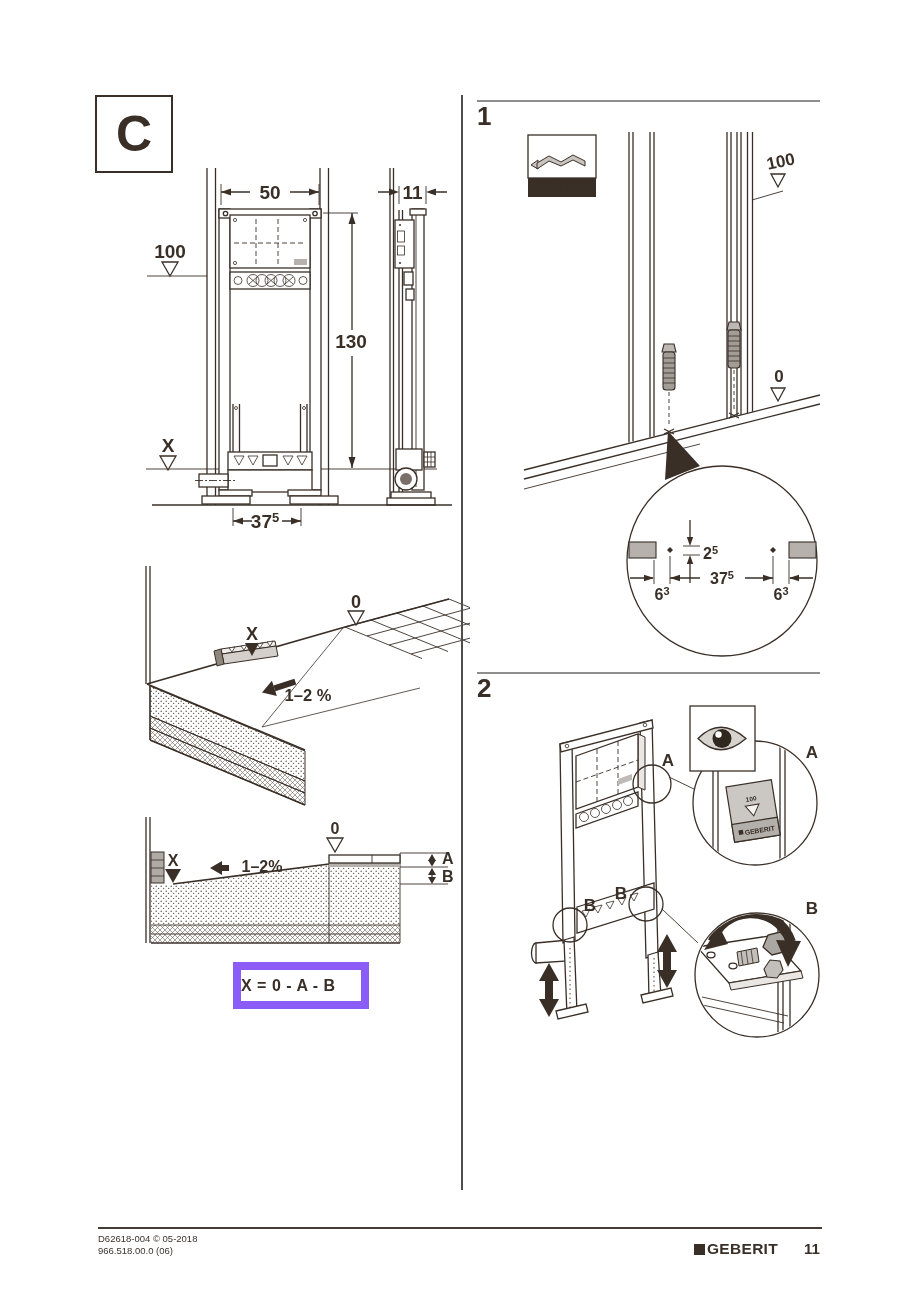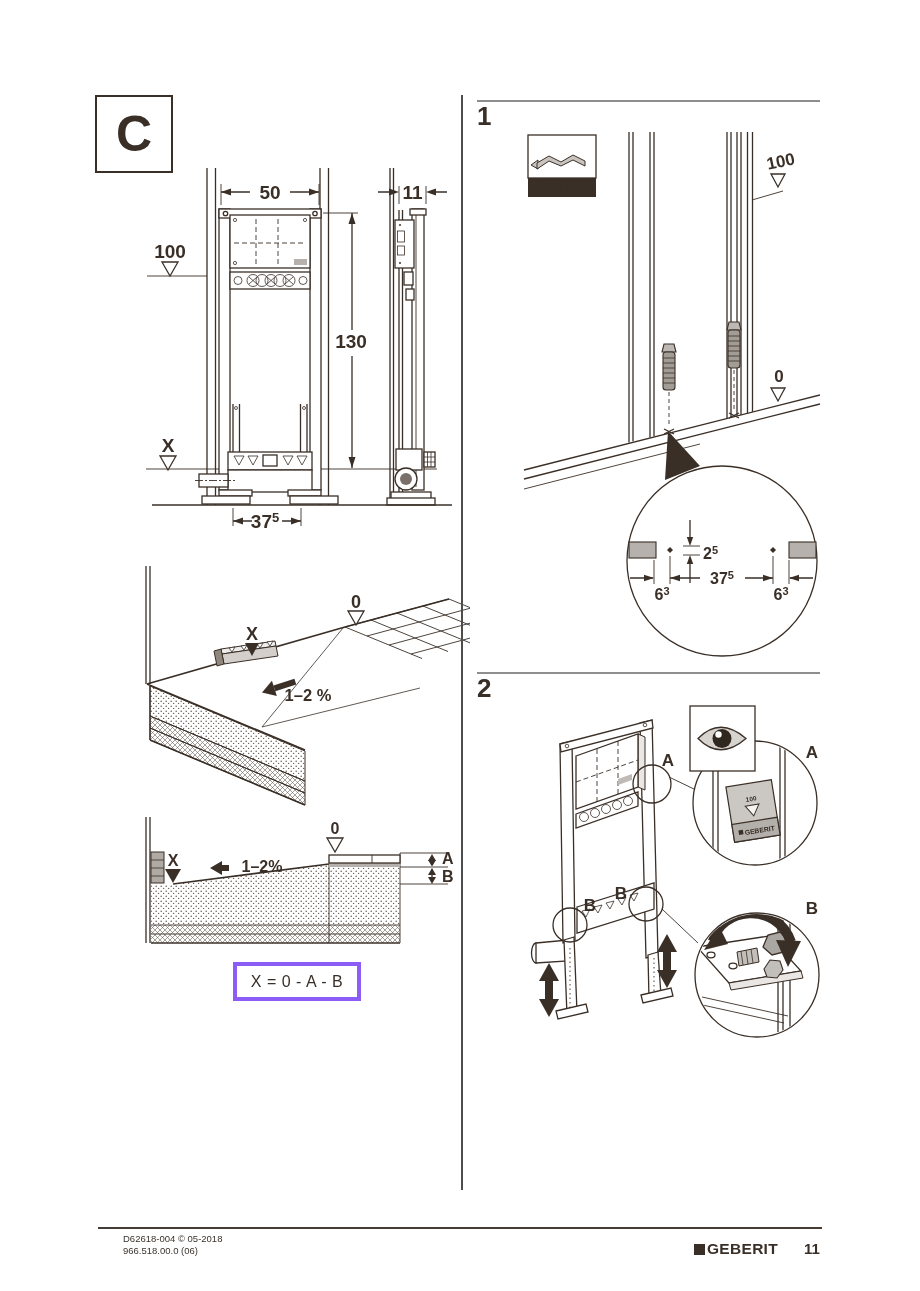--- a/index.html
+++ b/index.html
@@ -5,24 +5,24 @@
   html,body{margin:0;padding:0;background:#fff;}
   .page{position:relative;width:920px;height:1291px;background:#fff;overflow:hidden;
         font-family:"Liberation Sans",sans-serif;color:#3a2f27;}
   .abs{position:absolute;}
   .tag-box{position:absolute;left:95px;top:95px;width:74px;height:74px;border:2px solid #3a2f27;
            display:flex;align-items:center;justify-content:center;}
   .tag-box span{font-size:50px;font-weight:bold;line-height:1;}
   .vdivider{position:absolute;left:461px;top:95px;width:2px;height:1095px;background:#4d4d4d;}
   .hrule{position:absolute;left:477px;width:343px;height:2px;background:#8e8e8e;}
   .step-num{position:absolute;left:477px;font-size:26px;font-weight:bold;line-height:1;}
-  .formula-box{position:absolute;left:233px;top:962px;width:120px;height:31px;border:4px solid #8b5cf6;
-               display:flex;align-items:center;justify-content:center;font-size:16px;font-weight:normal;letter-spacing:.5px;}
+  .formula-box{position:absolute;left:233px;top:962px;width:120px;height:31px;border:8px solid #8b5cf6;
+               display:flex;align-items:center;justify-content:flex-start;font-size:16px;font-weight:bold;letter-spacing:.5px;}
   .footer-rule{position:absolute;left:98px;top:1227px;width:724px;height:2px;background:#453c35;}
-  .footer-left{position:absolute;left:98px;top:1233px;font-size:9.5px;line-height:11.5px;color:#3a332d;margin-left:25px;}
+  .footer-left{position:absolute;left:98px;top:1233px;font-size:9.5px;line-height:11.5px;color:#3a332d;}
   .footer-logo{position:absolute;left:694px;top:1240px;display:flex;align-items:center;gap:2px;}
   .footer-logo .sq{width:11px;height:11px;background:#3a2f27;display:inline-block;}
   .footer-logo .word{font-size:15.5px;font-weight:800;letter-spacing:.3px;color:#3a2f27;}
   .page-num{position:absolute;left:804px;top:1240px;font-size:15px;font-weight:bold;}
   svg{position:absolute;overflow:hidden;}
   svg text{font-family:"Liberation Sans",sans-serif;fill:#3a2f27;font-weight:bold;}
   .s{stroke:#3a2f27;stroke-width:1.3;fill:none;}
   .sf{stroke:#3a2f27;stroke-width:1.3;fill:#fff;}
   .ink{fill:#3a2f27;stroke:none;}
   .thin{stroke-width:.9;}

